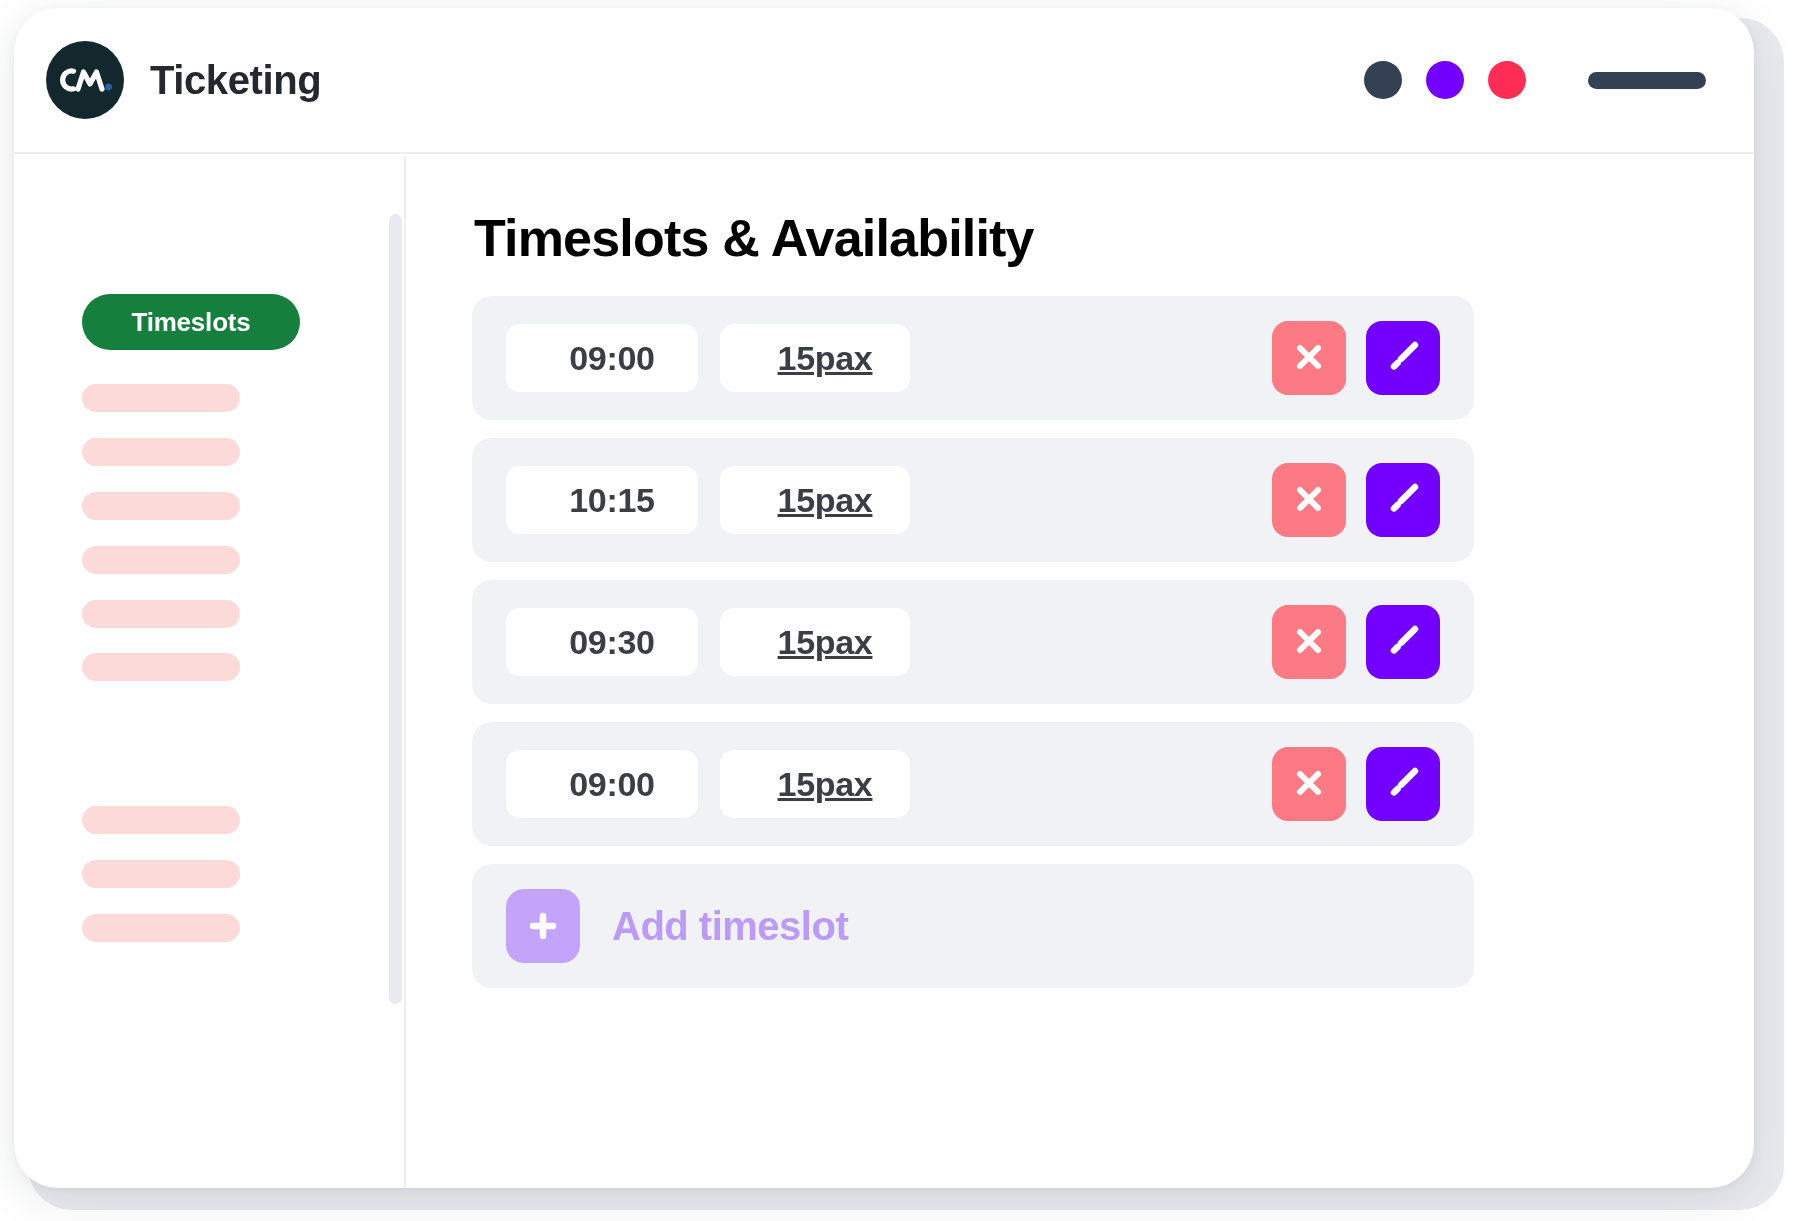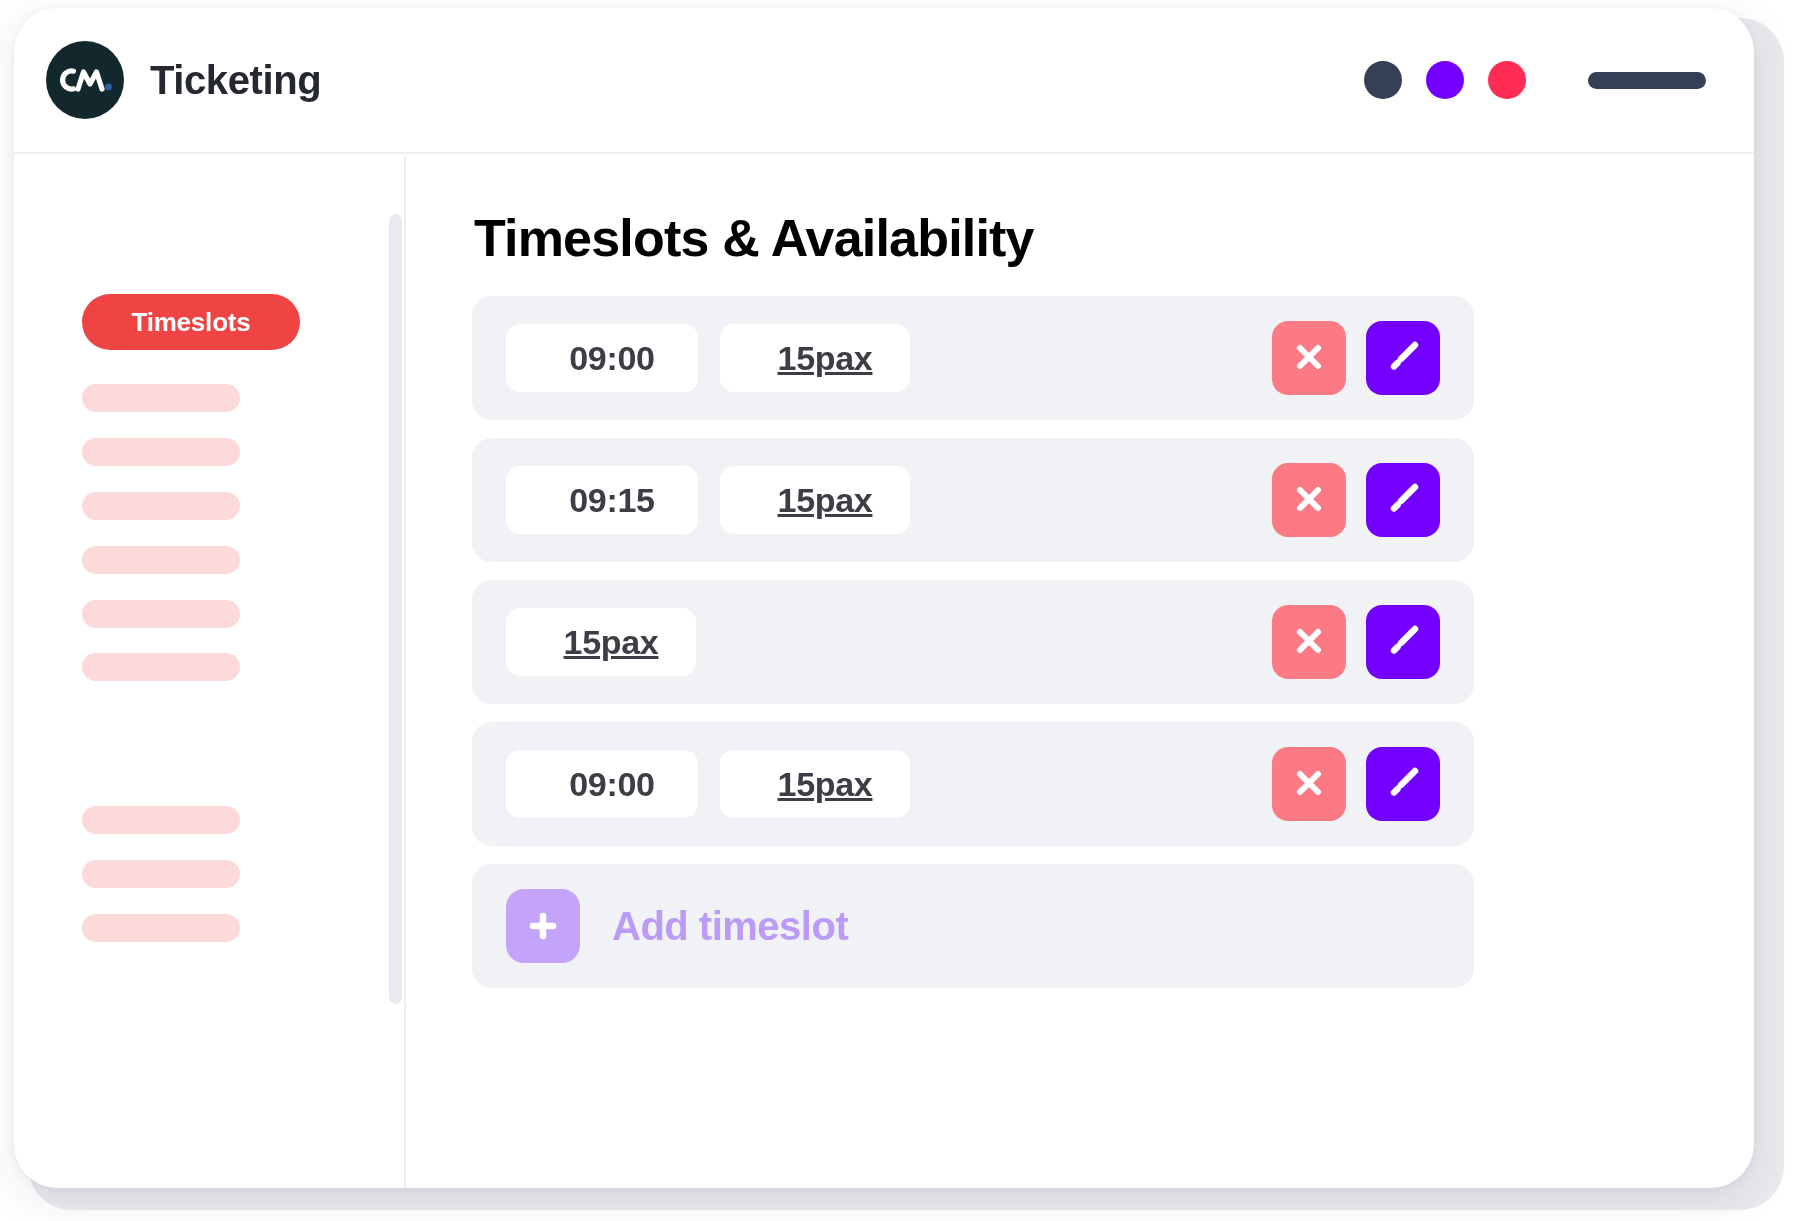--- a/index.html
+++ b/index.html
@@ -102,21 +102,21 @@
     border-right: 2px solid #edeef2;
     height: 100%;
   }
 
   #timeslots-pill {
     position: absolute;
     left: 68px;
     top: 138px;
     min-width: 218px;
     height: 56px;
-    background: #ef4444;
+    background: #15803d;
     border-radius: 28px;
     color: #ffffff;
     font-size: 26px;
     font-weight: 700;
     display: flex;
     align-items: center;
     justify-content: center;
     letter-spacing: -0.2px;
   }
 
@@ -310,21 +310,21 @@
                 <svg width="44" height="44" viewBox="0 0 44 44" aria-hidden="true">
                   <path d="M34 10 L20 24" stroke="#ffffff" stroke-width="6.5" stroke-linecap="round"></path>
                   <path d="M16.5 28 L13 31.5" stroke="#ffffff" stroke-width="6.5" stroke-linecap="round"></path>
                 </svg>
               </span>
             </button>
           </div>
         </div>
 
         <div class="slot-row">
-          <div class="chip chip-time">09:15</div>
+          <div class="chip chip-time">10:15</div>
           <div class="chip chip-pax">15pax</div>
           <div class="row-actions">
             <button class="act-btn act-delete">
               <span>
                 <svg width="40" height="40" viewBox="0 0 40 40" aria-hidden="true">
                   <path d="M11 11 L29 29 M29 11 L11 29" stroke="#ffffff" stroke-width="6" stroke-linecap="round"></path>
                 </svg>
               </span>
             </button>
             <button class="act-btn act-edit">
@@ -332,20 +332,21 @@
                 <svg width="44" height="44" viewBox="0 0 44 44" aria-hidden="true">
                   <path d="M34 10 L20 24" stroke="#ffffff" stroke-width="6.5" stroke-linecap="round"></path>
                   <path d="M16.5 28 L13 31.5" stroke="#ffffff" stroke-width="6.5" stroke-linecap="round"></path>
                 </svg>
               </span>
             </button>
           </div>
         </div>
 
         <div class="slot-row">
+          <div class="chip chip-time">09:30</div>
           <div class="chip chip-pax">15pax</div>
           <div class="row-actions">
             <button class="act-btn act-delete">
               <span>
                 <svg width="40" height="40" viewBox="0 0 40 40" aria-hidden="true">
                   <path d="M11 11 L29 29 M29 11 L11 29" stroke="#ffffff" stroke-width="6" stroke-linecap="round"></path>
                 </svg>
               </span>
             </button>
             <button class="act-btn act-edit">

